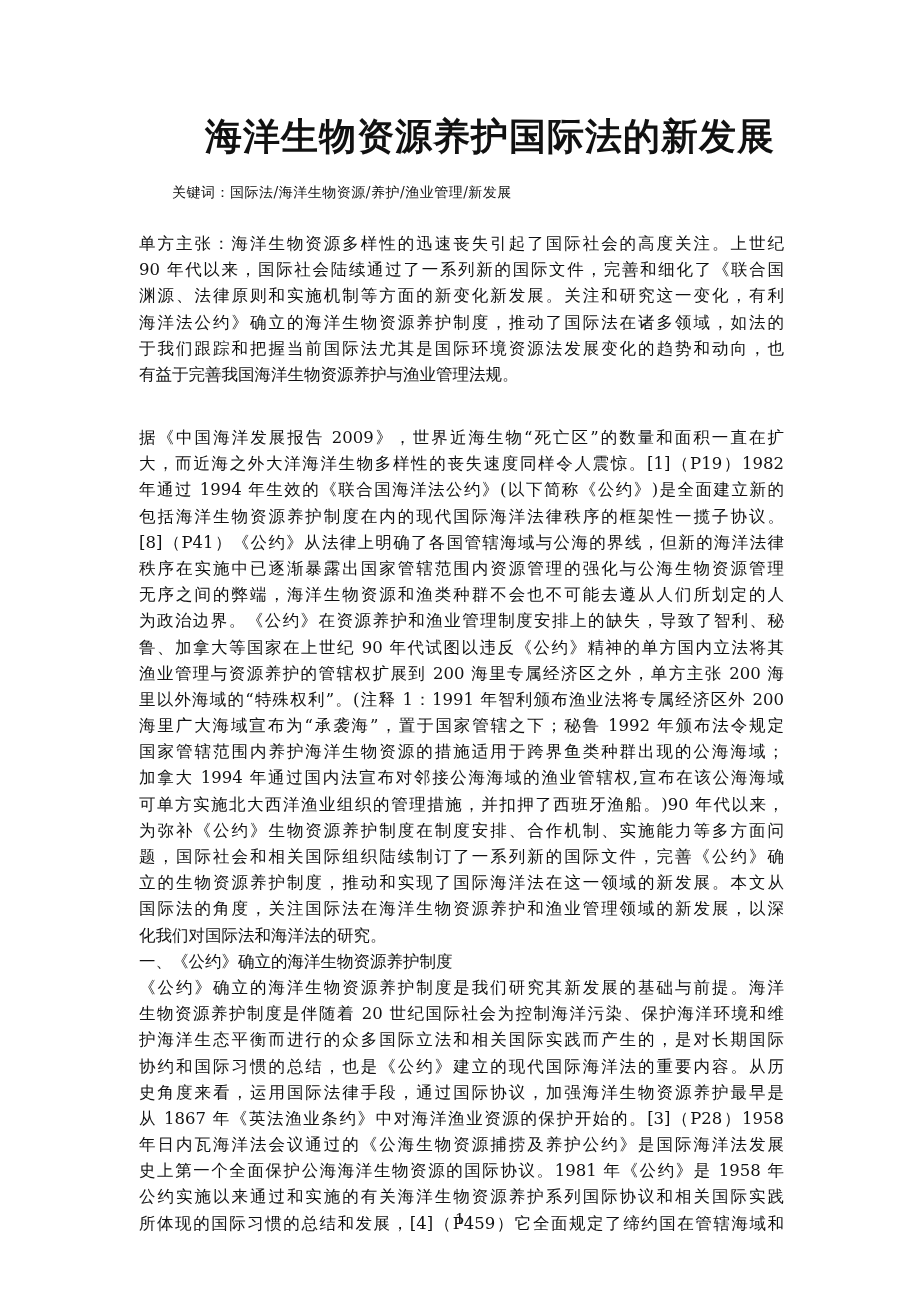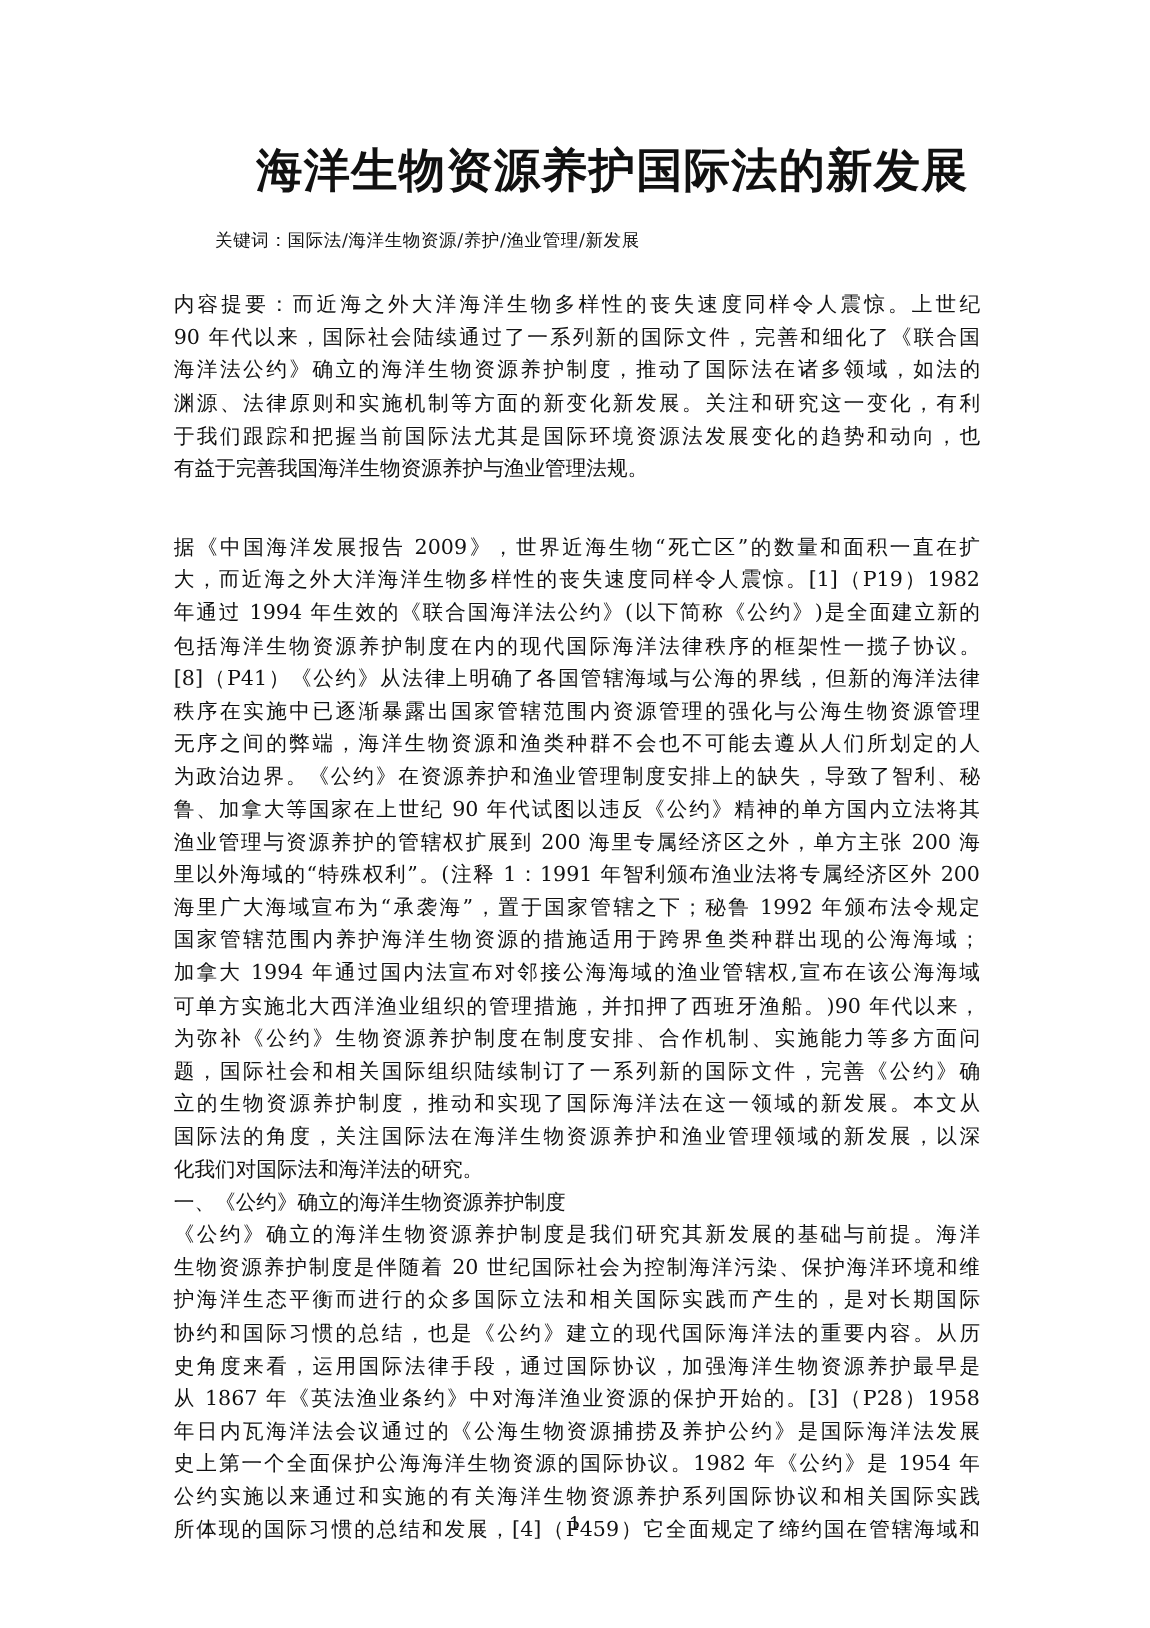--- a/index.html
+++ b/index.html
@@ -15,24 +15,24 @@
   .line.last { text-align-last:left; }
   .page-num { position:absolute; top:1210px; left:455px; font-size:15px; }
 </style>
 </head>
 <body>
 
 <div class="title">海洋生物资源养护国际法的新发展</div>
 <div class="keywords">关键词：国际法/海洋生物资源/养护/渔业管理/新发展</div>
 
 <div class="block abstract">
-  <span class="line">内容提要：而近海之外大洋海洋生物多样性的丧失速度同样令人震惊。上世纪</span>
+  <span class="line">单方主张：海洋生物资源多样性的迅速丧失引起了国际社会的高度关注。上世纪</span>
   <span class="line">90 年代以来，国际社会陆续通过了一系列新的国际文件，完善和细化了《联合国</span>
+  <span class="line">渊源、法律原则和实施机制等方面的新变化新发展。关注和研究这一变化，有利</span>
   <span class="line">海洋法公约》确立的海洋生物资源养护制度，推动了国际法在诸多领域，如法的</span>
-  <span class="line">渊源、法律原则和实施机制等方面的新变化新发展。关注和研究这一变化，有利</span>
   <span class="line">于我们跟踪和把握当前国际法尤其是国际环境资源法发展变化的趋势和动向，也</span>
   <span class="line last">有益于完善我国海洋生物资源养护与渔业管理法规。</span>
 </div>
 
 <div class="block body" id="body-block">
     <span class="line"> 据《中国海洋发展报告 2009》，世界近海生物“死亡区”的数量和面积一直在扩</span>
     <span class="line">大，而近海之外大洋海洋生物多样性的丧失速度同样令人震惊。[1]（P19）1982</span>
     <span class="line">年通过 1994 年生效的《联合国海洋法公约》(以下简称《公约》)是全面建立新的</span>
     <span class="line">包括海洋生物资源养护制度在内的现代国际海洋法律秩序的框架性一揽子协议。</span>
     <span class="line">[8]（P41）《公约》从法律上明确了各国管辖海域与公海的界线，但新的海洋法律</span>
@@ -52,18 +52,18 @@
     <span class="line">国际法的角度，关注国际法在海洋生物资源养护和渔业管理领域的新发展，以深</span>
     <span class="line last">化我们对国际法和海洋法的研究。</span>
     <span class="line last"> 一、《公约》确立的海洋生物资源养护制度</span>
     <span class="line"> 《公约》确立的海洋生物资源养护制度是我们研究其新发展的基础与前提。海洋</span>
     <span class="line">生物资源养护制度是伴随着 20 世纪国际社会为控制海洋污染、保护海洋环境和维</span>
     <span class="line">护海洋生态平衡而进行的众多国际立法和相关国际实践而产生的，是对长期国际</span>
     <span class="line">协约和国际习惯的总结，也是《公约》建立的现代国际海洋法的重要内容。从历</span>
     <span class="line">史角度来看，运用国际法律手段，通过国际协议，加强海洋生物资源养护最早是</span>
     <span class="line">从 1867 年《英法渔业条约》中对海洋渔业资源的保护开始的。[3]（P28）1958</span>
     <span class="line">年日内瓦海洋法会议通过的《公海生物资源捕捞及养护公约》是国际海洋法发展</span>
-    <span class="line">史上第一个全面保护公海海洋生物资源的国际协议。1982 年《公约》是 1954 年</span>
+    <span class="line">史上第一个全面保护公海海洋生物资源的国际协议。1981 年《公约》是 1958 年</span>
     <span class="line">公约实施以来通过和实施的有关海洋生物资源养护系列国际协议和相关国际实践</span>
     <span class="line">所体现的国际习惯的总结和发展，[4]（P459）它全面规定了缔约国在管辖海域和</span>
   </div>
 
 <div class="page-num">1</div>
 
 </body></html>

